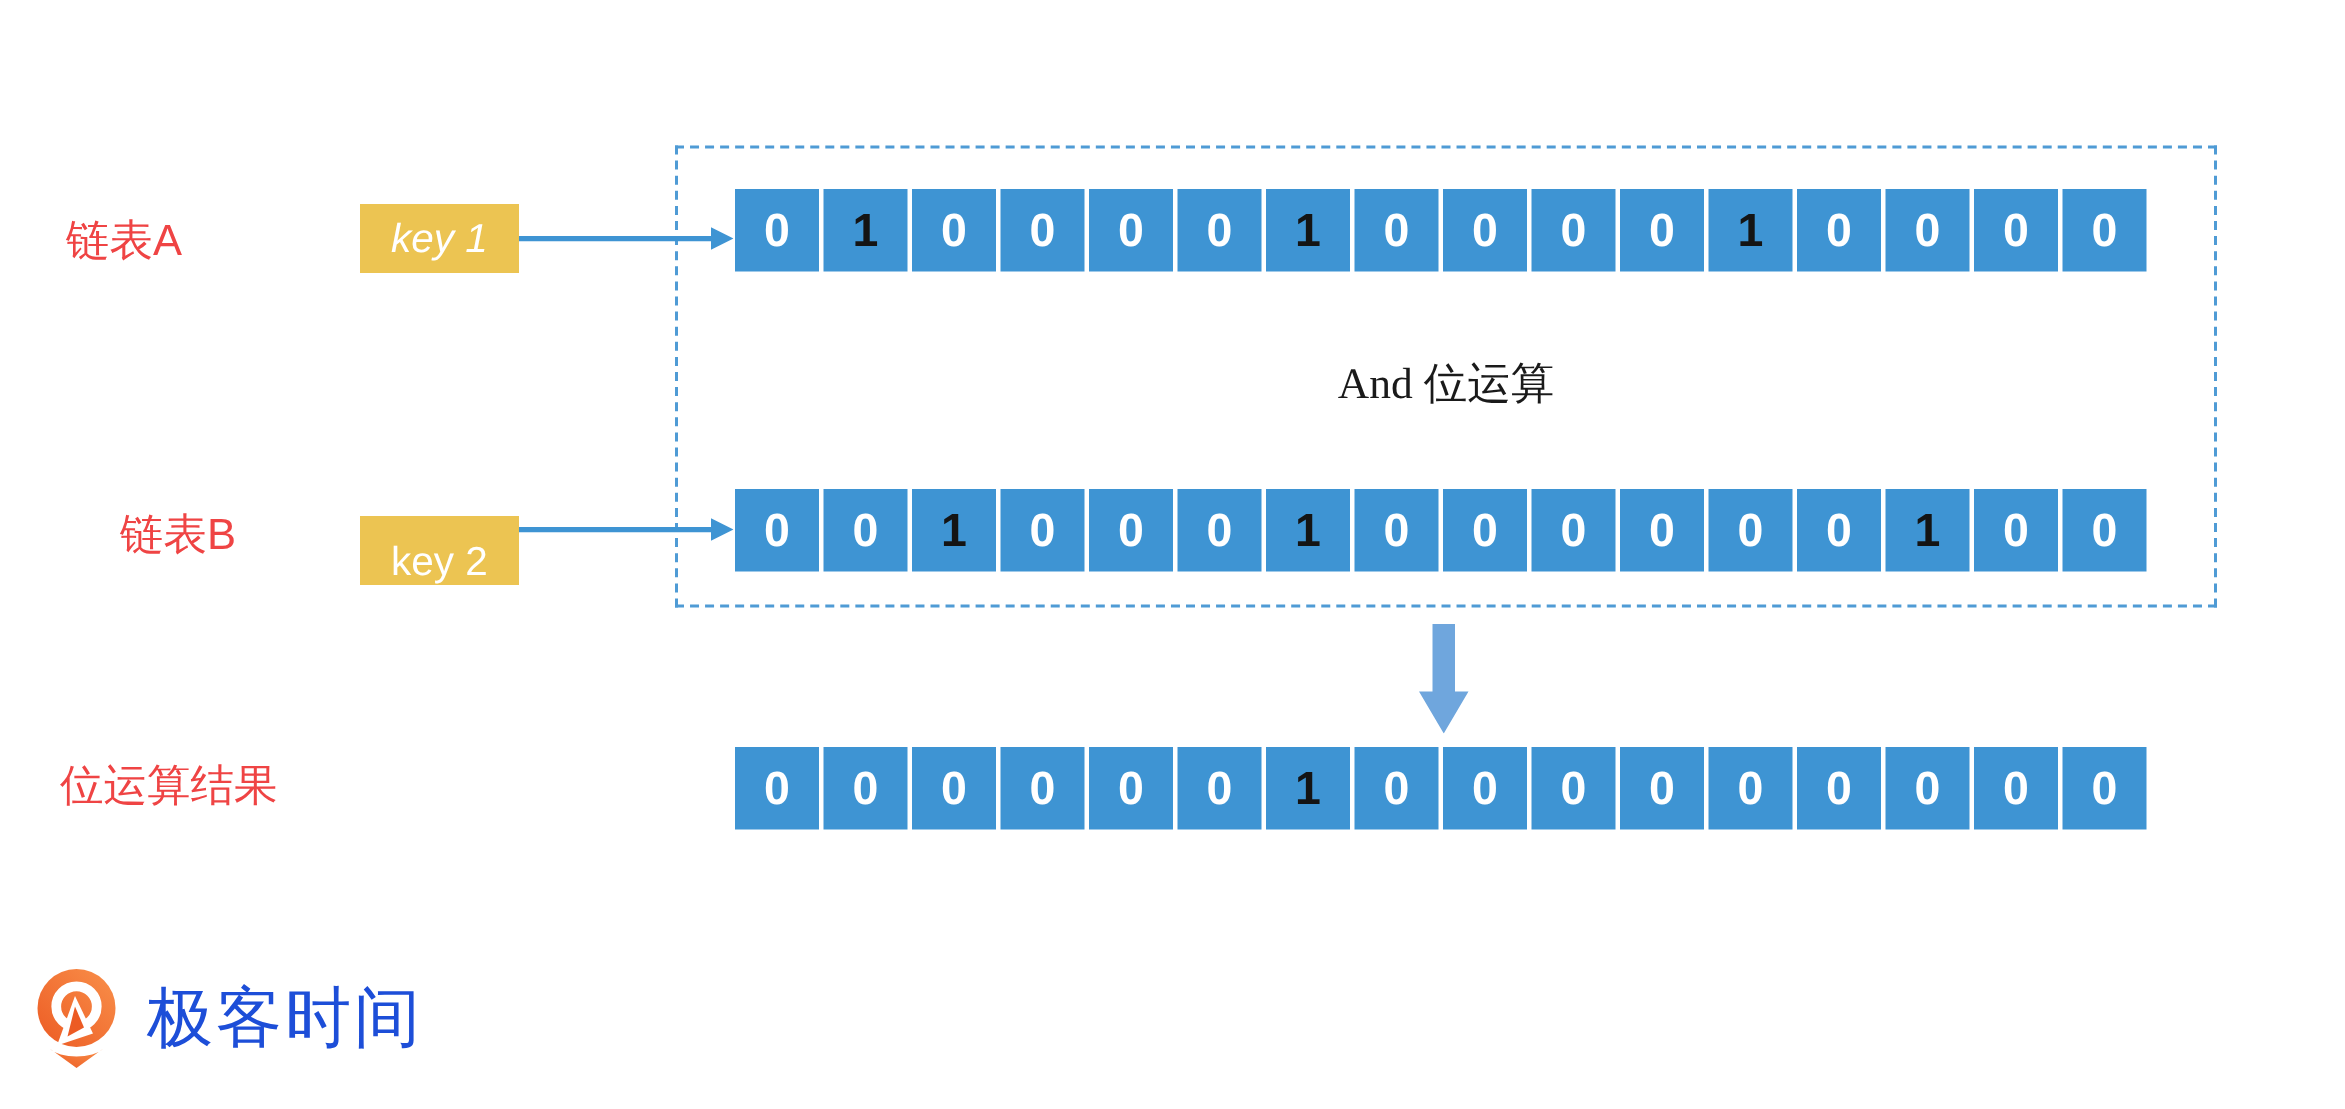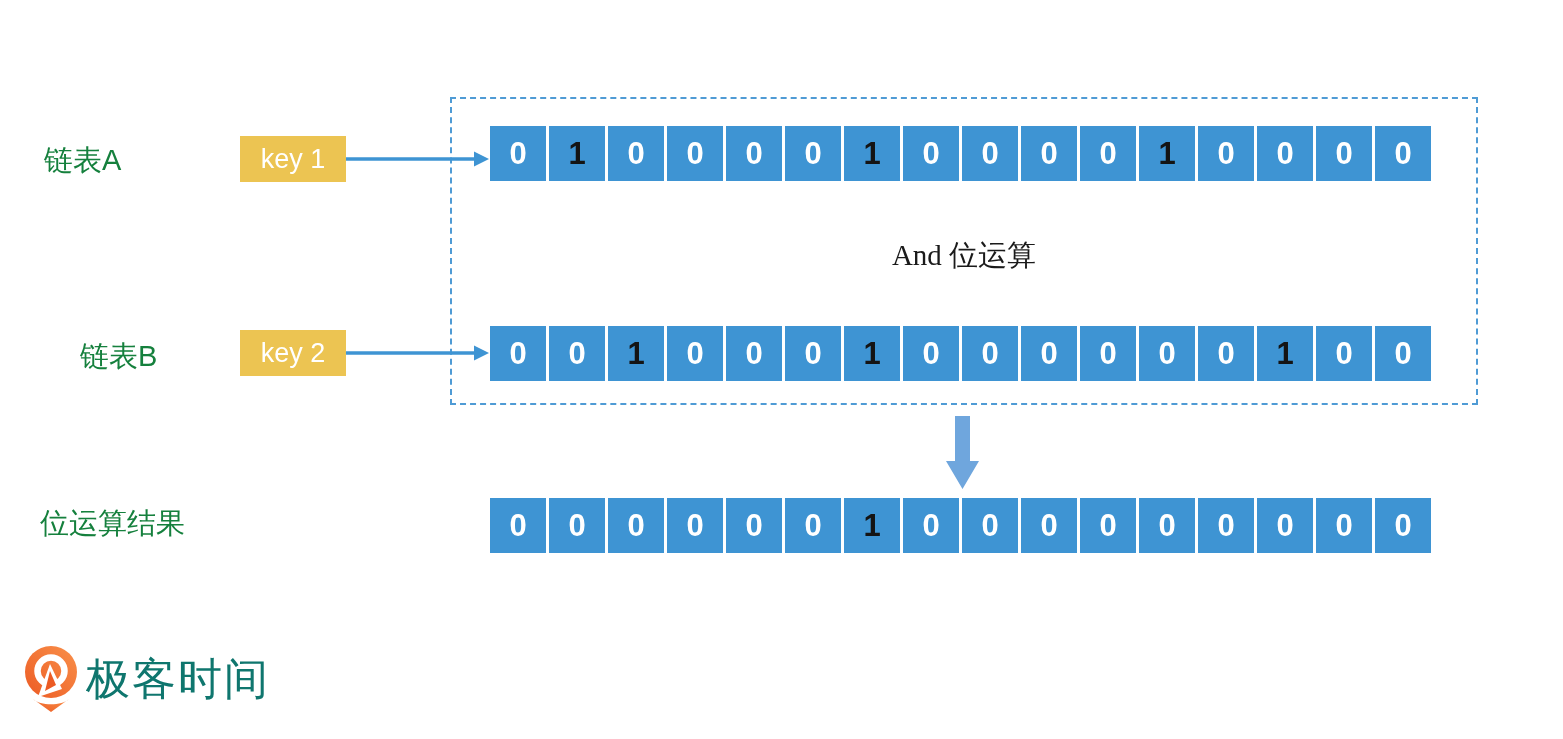--- a/index.html
+++ b/index.html
@@ -33,41 +33,41 @@
     width: 1028px;
     text-align: center;
     font-size: 29px;
     color: #1a1a1a;
     font-family: Liberation Serif, serif;
   }
   
   .row-label {
     position: absolute;
     font-size: 29px;
-    color: #15803d;
+    color: #ef4444;
     white-space: nowrap;
   }
   .row-label.a { left: 44px; top: 141px; }
   .row-label.b { left: 44px; top: 337px; margin-left: 36px; }
   .row-label.result { left: 40px; top: 504px; font-family: Liberation Mono, monospace; }
   
   .key-box {
     position: absolute;
     left: 240px;
     width: 106px;
     height: 46px;
     background: #ECC452;
     color: #ffffff;
     font-size: 27px;
     display: flex;
     align-items: center;
     justify-content: center;
   }
-  .key-box.k1 { top: 136px; }
-  .key-box.k2 { top: 330px; }
+  .key-box.k1 { top: 136px; font-style: italic; }
+  .key-box.k2 { top: 344px; align-items: flex-end; }
   
   .h-arrow {
     position: absolute;
     left: 346px;
     width: 143px;
     height: 20px;
   }
   .h-arrow.a { top: 149px; }
   .h-arrow.b { top: 343px; }
   
@@ -103,23 +103,23 @@
   
   .logo {
     position: absolute;
     left: 24px;
     top: 645px;
     display: flex;
     align-items: center;
   }
   .logo-icon { width: 54px; height: 67px; }
   .logo-text {
-    margin-left: 8px;
+    margin-left: 20px;
     font-size: 44px;
-    color: #0f766e;
+    color: #1d4ed8;
     letter-spacing: 2px;
     line-height: 67px;
   }
 </style>
 </head>
 <body>
 
 <div class="canvas">
 
   <div class="dashed-box"></div>

